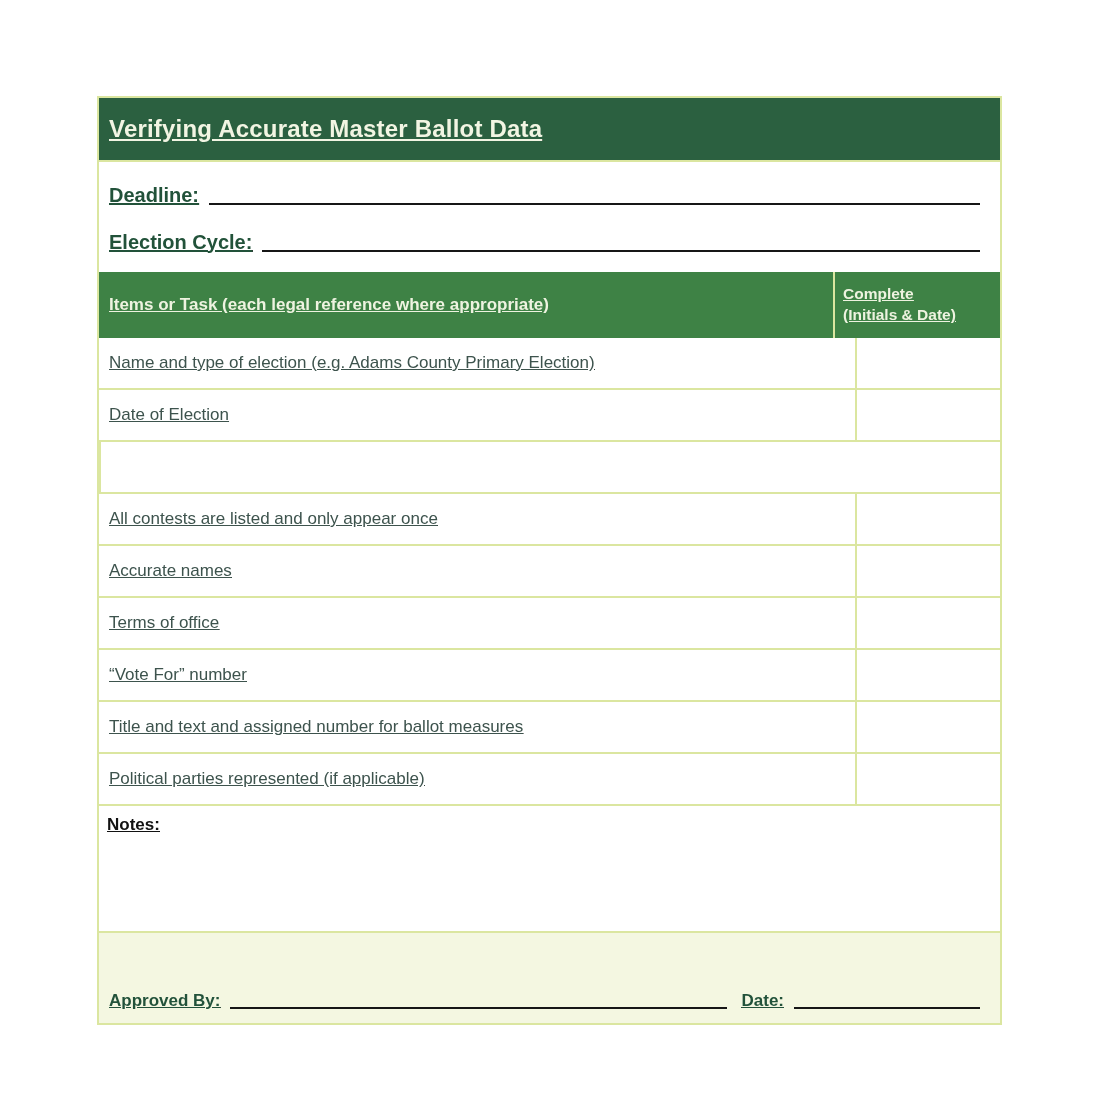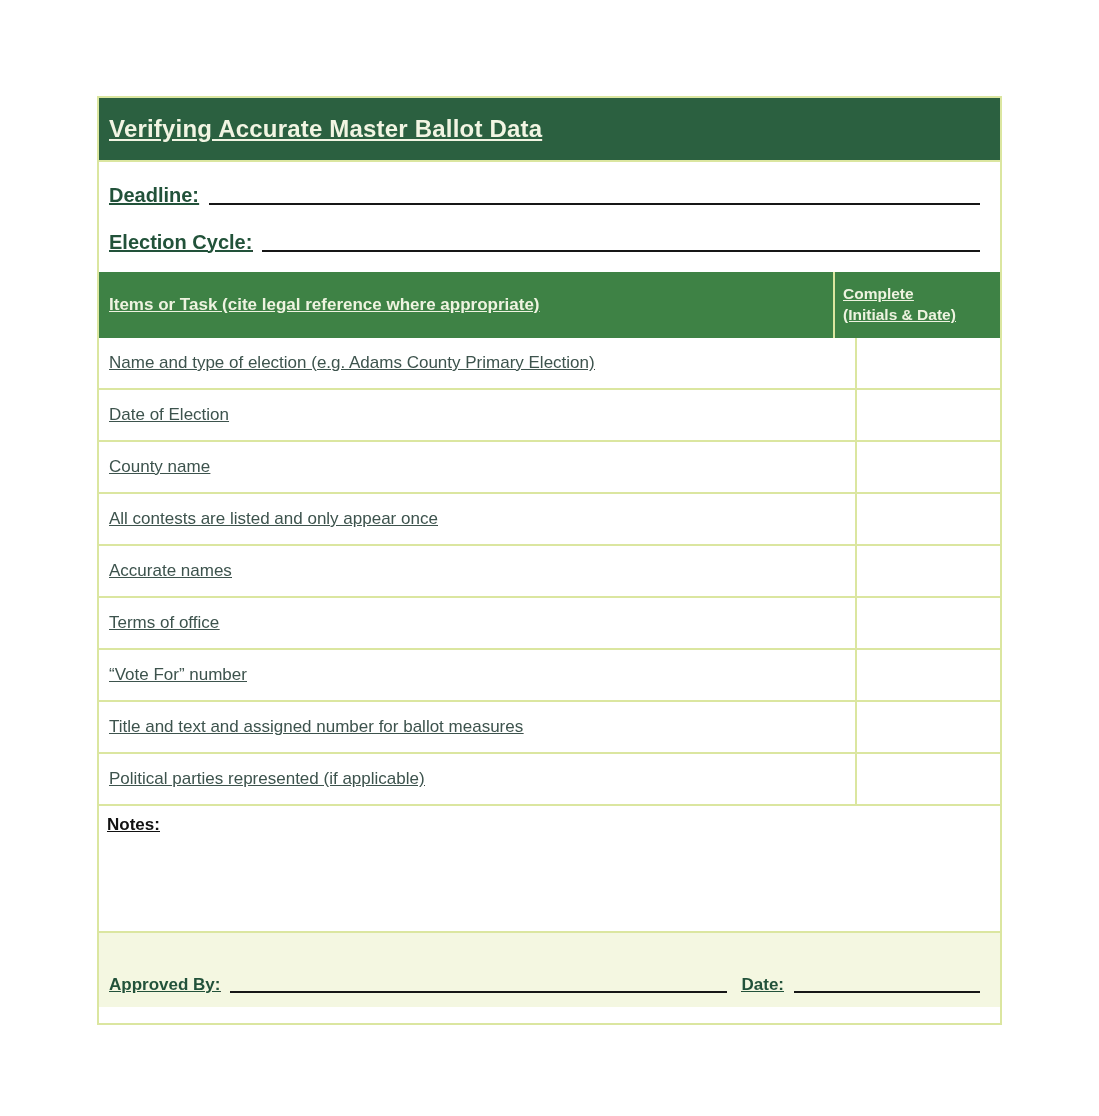--- a/index.html
+++ b/index.html
@@ -100,21 +100,21 @@
     border-bottom: 2px solid var(--border-light);
     padding: 9px 8px;
     display: flex; flex-direction: column;
   }
   .notes-label {
     color: #121212;
     font-size: 17px; font-weight: 700;
   }
   .notes-area { flex: 1; }
   .footer-section {
-    height: 74px;
+    height: 90px;
     background: var(--footer-bg);
     display: flex; align-items: flex-end;
     padding: 0 20px 14px 10px;
   }
   .footer-label {
     color: var(--label-green);
     font-size: 17px; font-weight: 700;
     line-height: 1; white-space: nowrap;
   }
   .approved-line { flex: 1; }
@@ -135,37 +135,36 @@
       <span class="field-label">Deadline:</span>
       <span class="fill-line"></span>
     </div>
     <div class="field">
       <span class="field-label">Election Cycle:</span>
       <span class="fill-line"></span>
     </div>
   </div>
 
   <div class="thead">
-    <div class="th-task">Items or Task (cite legal reference where appropriate)</div>
+    <div class="th-task">Items or Task (each legal reference where appropriate)</div>
     <div class="th-complete">
       <div>Complete</div>
       <div>(Initials &amp; Date)</div>
     </div>
   </div>
 
   <div class="trow">
     <div class="cell-task">Name and type of election (e.g. Adams County Primary Election)</div>
     <div class="cell-complete"></div>
   </div>
   <div class="trow">
     <div class="cell-task">Date of Election</div>
     <div class="cell-complete"></div>
   </div>
   <div class="trow">
-    <div class="cell-task">County name</div>
     <div class="cell-complete"></div>
   </div>
   <div class="trow">
     <div class="cell-task">All contests are listed and only appear once</div>
     <div class="cell-complete"></div>
   </div>
   <div class="trow">
     <div class="cell-task">Accurate names</div>
     <div class="cell-complete"></div>
   </div>

